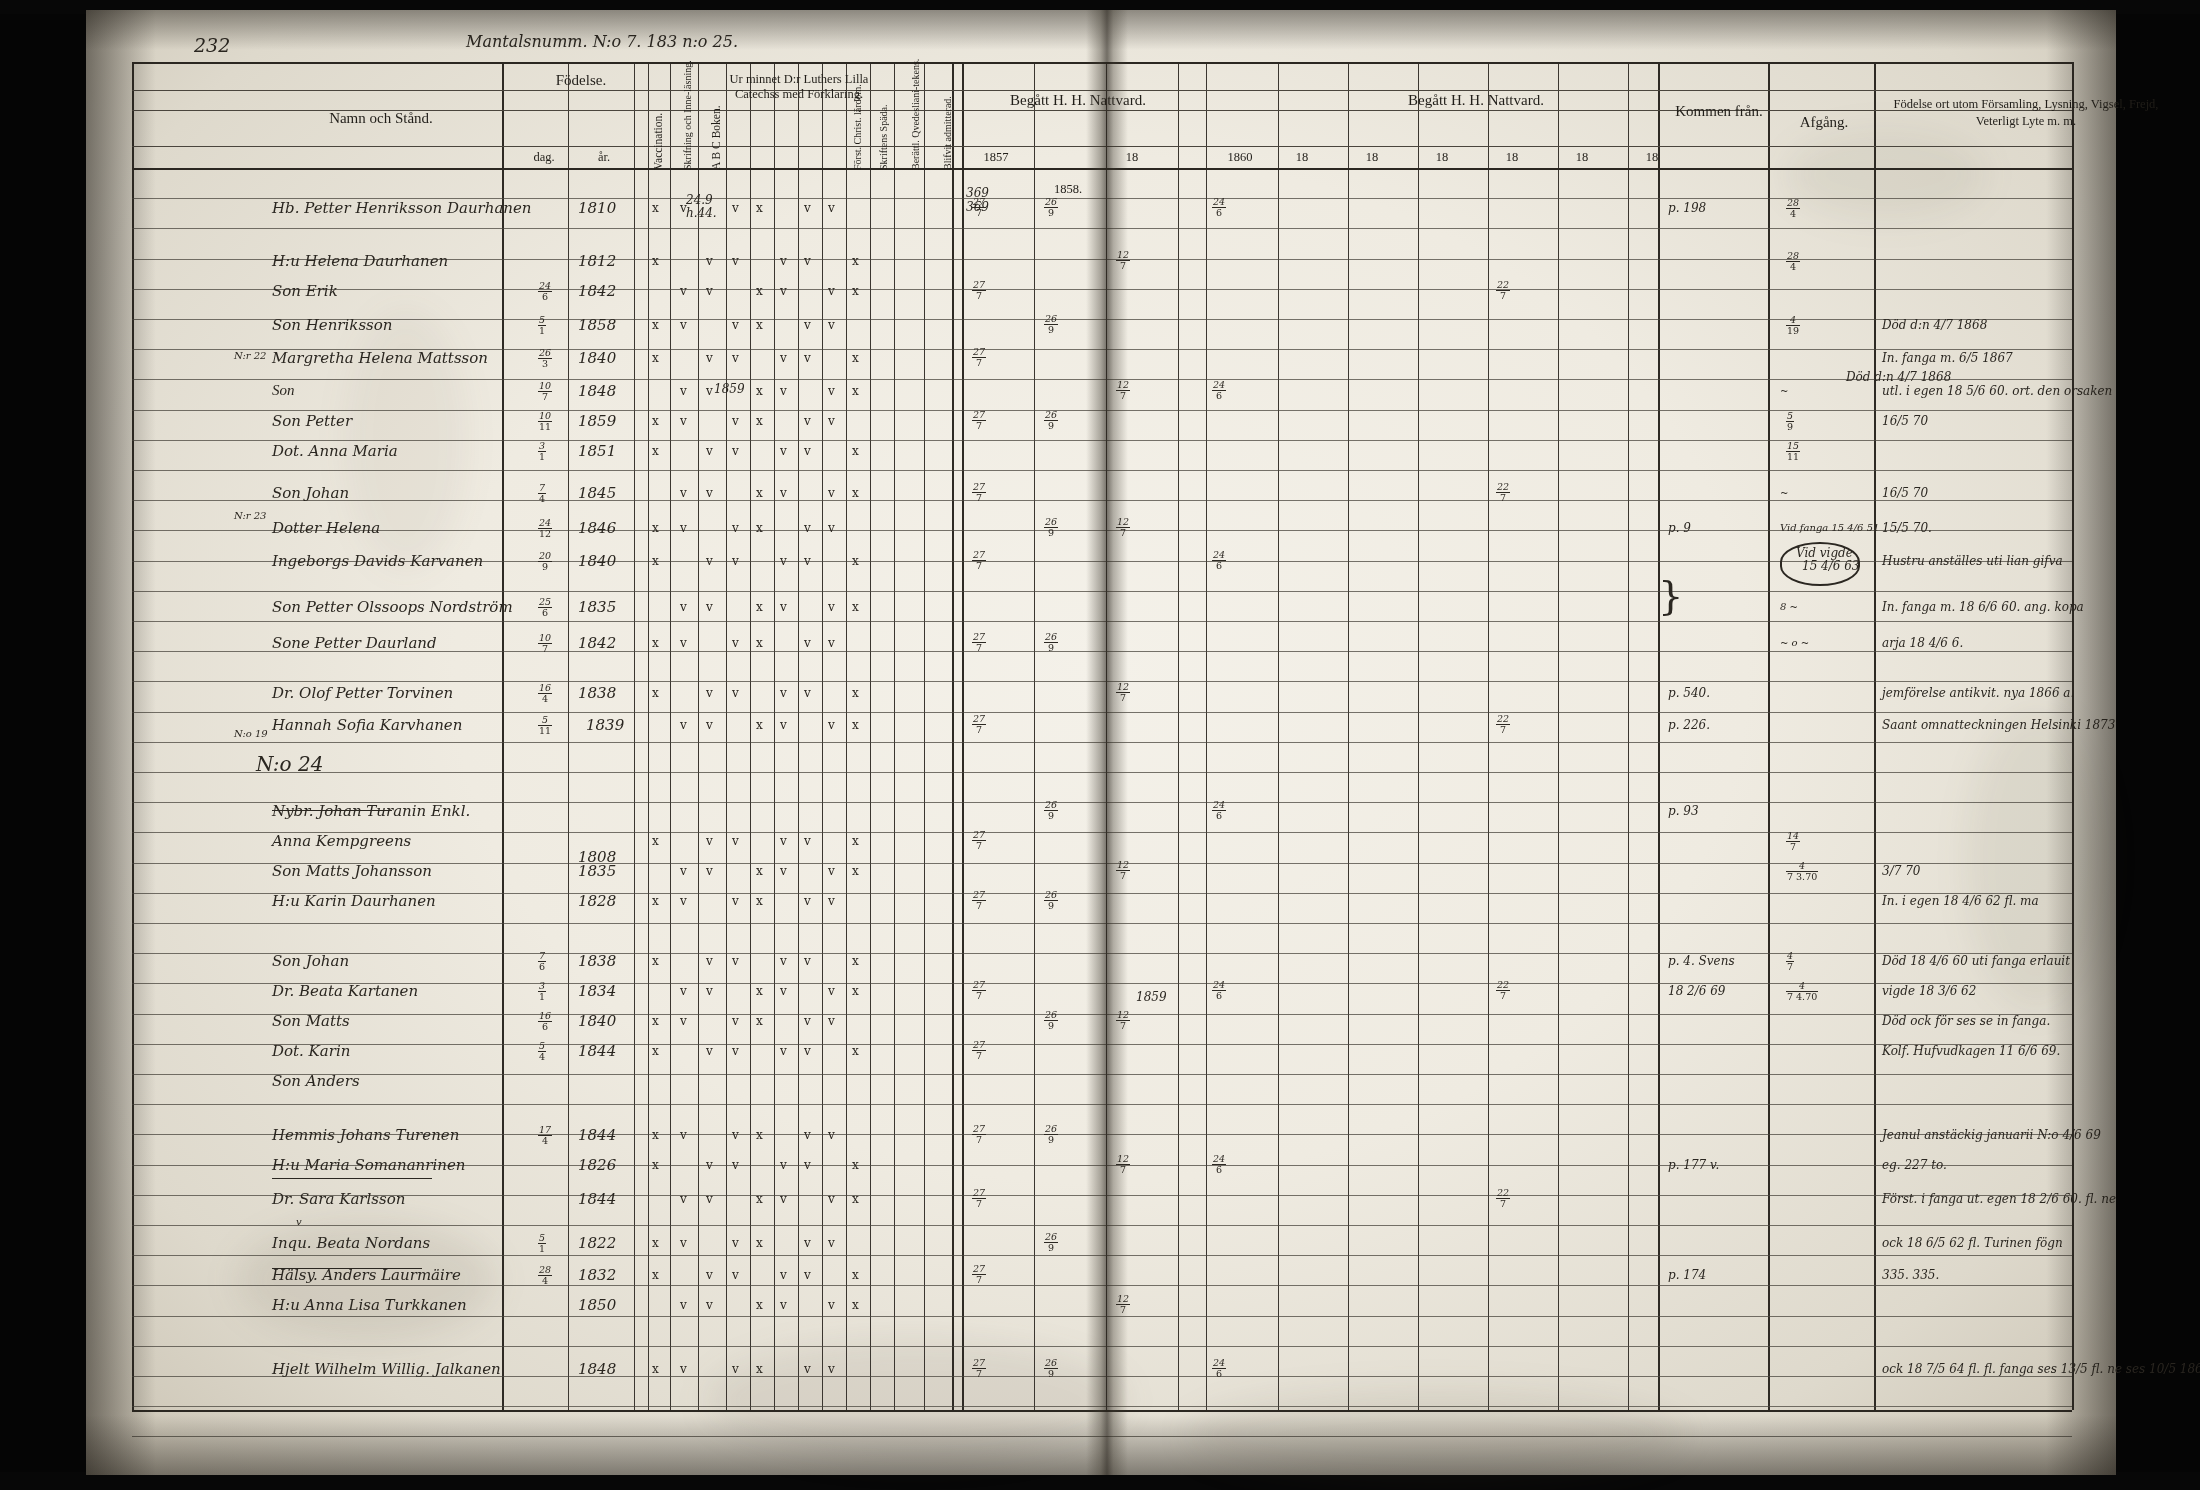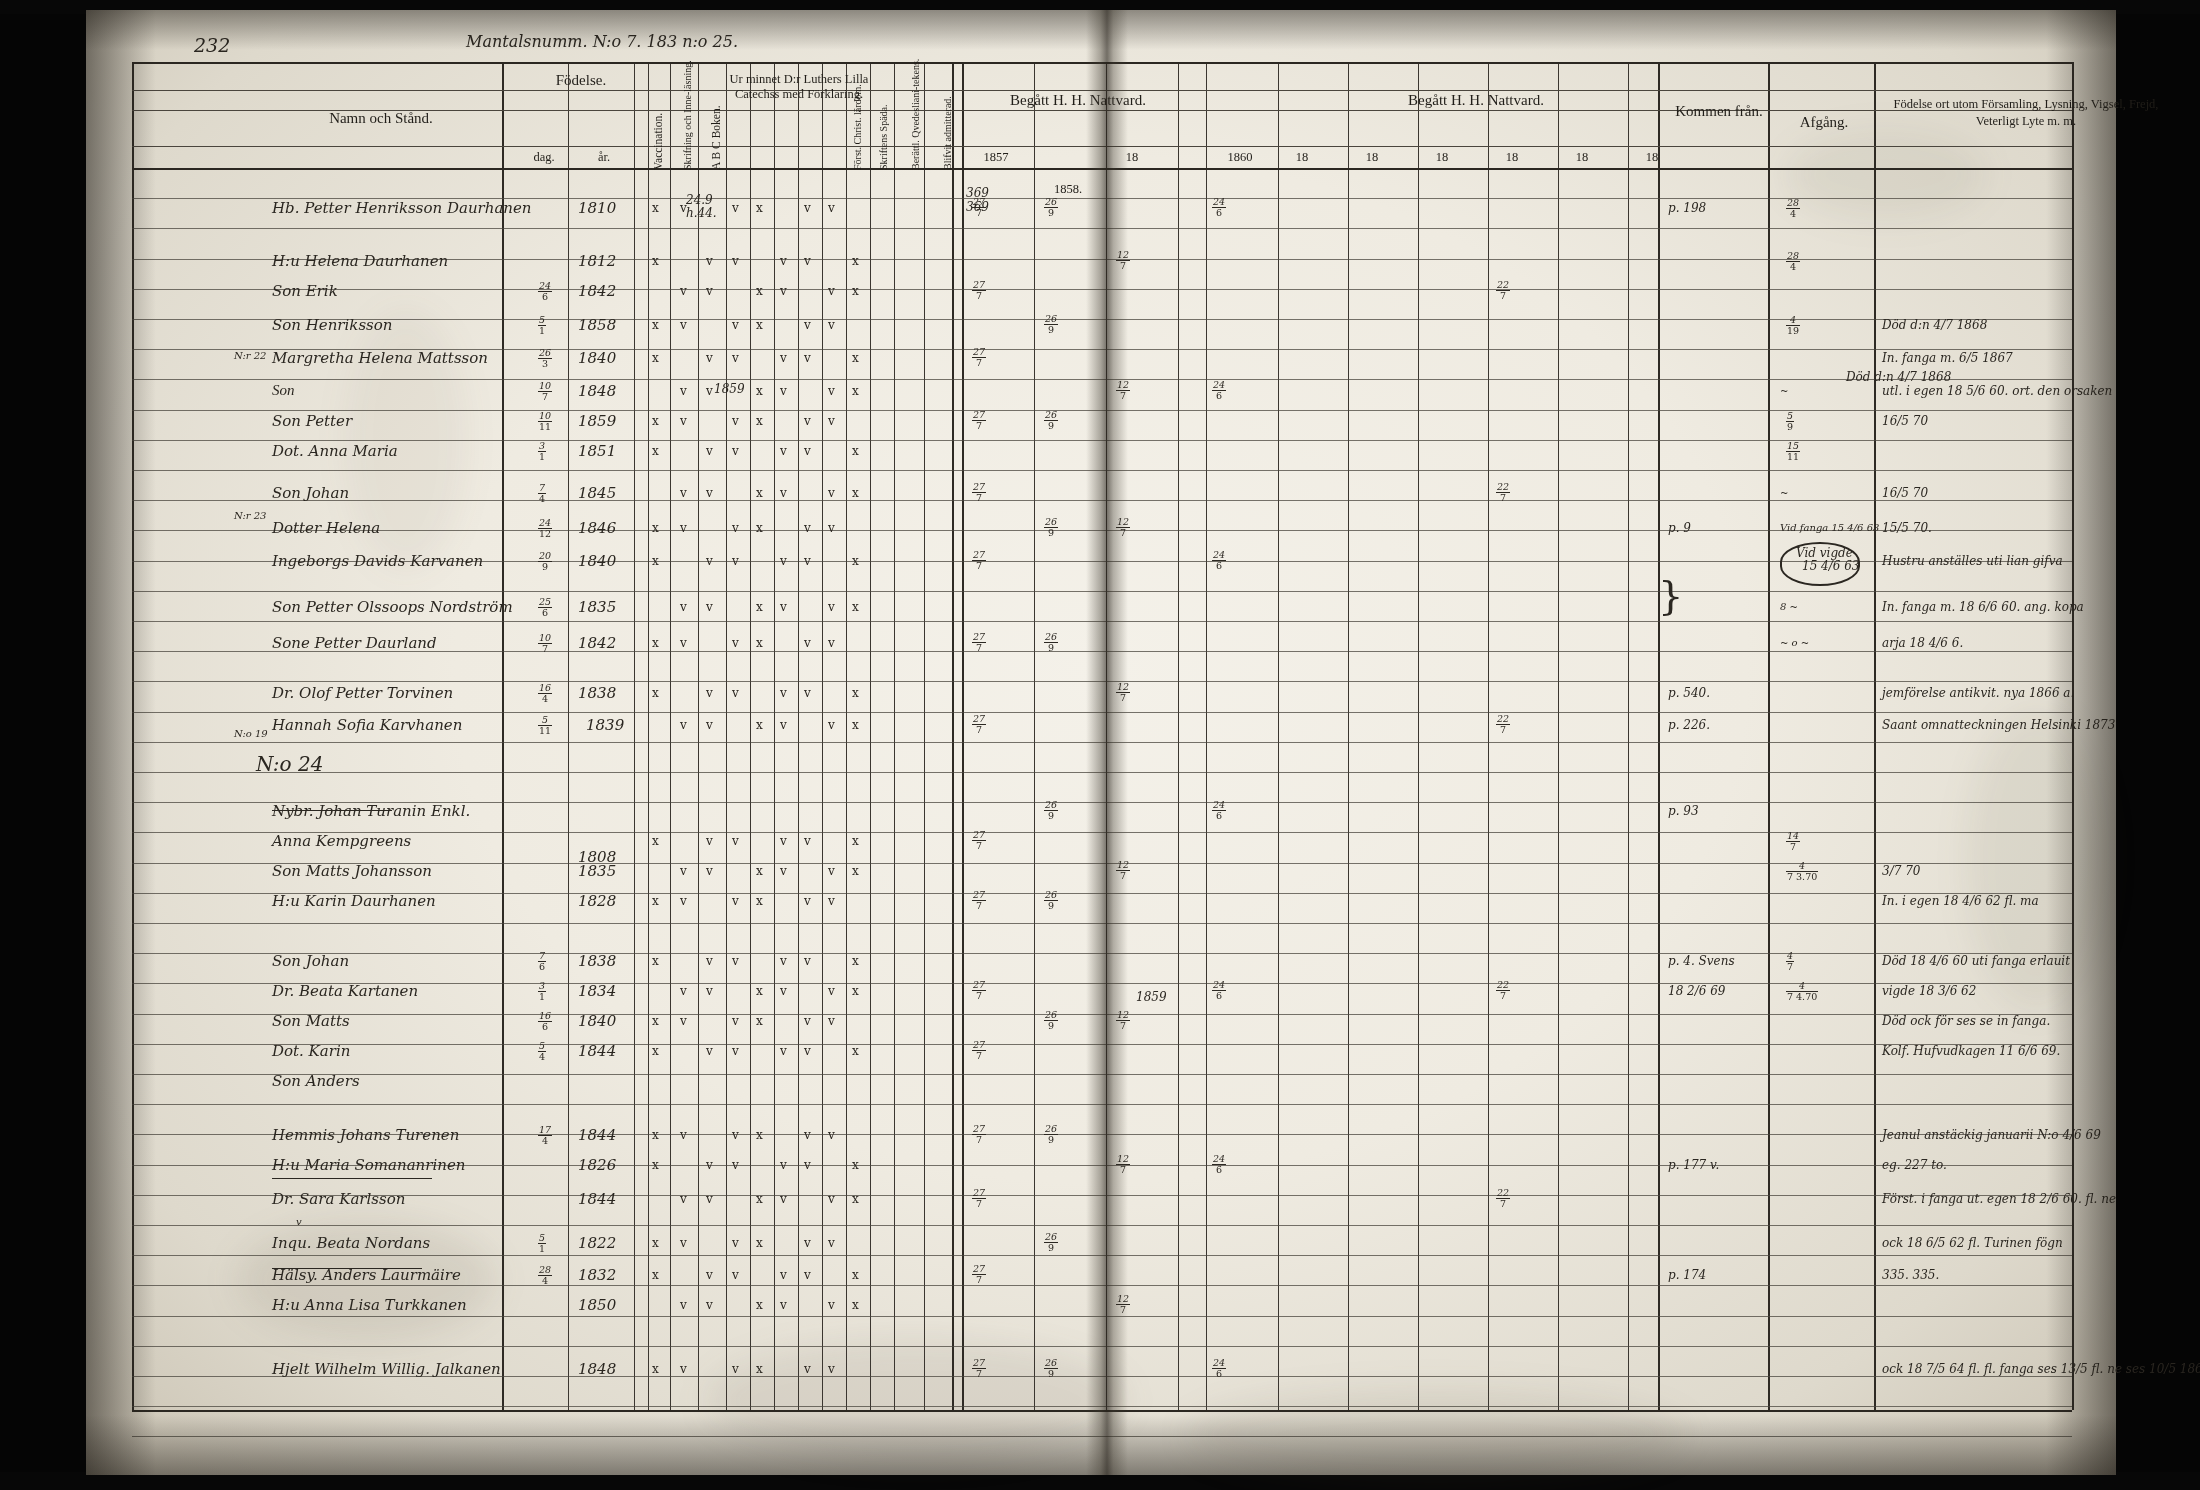--- a/index.html
+++ b/index.html
@@ -397,21 +397,21 @@
         <div class="mark" style="left: 742px; top: 511px;">v</div>
         <div class="frac" style="left: 958px; top: 507px;">
           <b>26</b>
           <i>9</i>
         </div>
         <div class="frac" style="left: 1030px; top: 507px;">
           <b>12</b>
           <i>7</i>
         </div>
         <div class="hw s" style="left: 1582px; top: 511px;">p. 9</div>
-        <div class="hw xs" style="left: 1694px; top: 512px;">Vid fanga 15 4/6 63</div>
+        <div class="hw xs" style="left: 1694px; top: 512px;">Vid fanga 15 4/6 51</div>
         <div class="hw s" style="left: 1796px; top: 511px;">15/5 70.</div>
         <div class="hw n" style="left: 186px; top: 542px;">Ingeborgs Davids Karvanen</div>
         <div class="hw n" style="left: 492px; top: 542px;">1840</div>
         <div class="frac" style="left: 452px; top: 541px;">
           <b>20</b>
           <i>9</i>
         </div>
         <div class="mark" style="left: 566px; top: 544px;">x</div>
         <div class="mark" style="left: 620px; top: 544px;">v</div>
         <div class="mark" style="left: 646px; top: 544px;">v</div>

